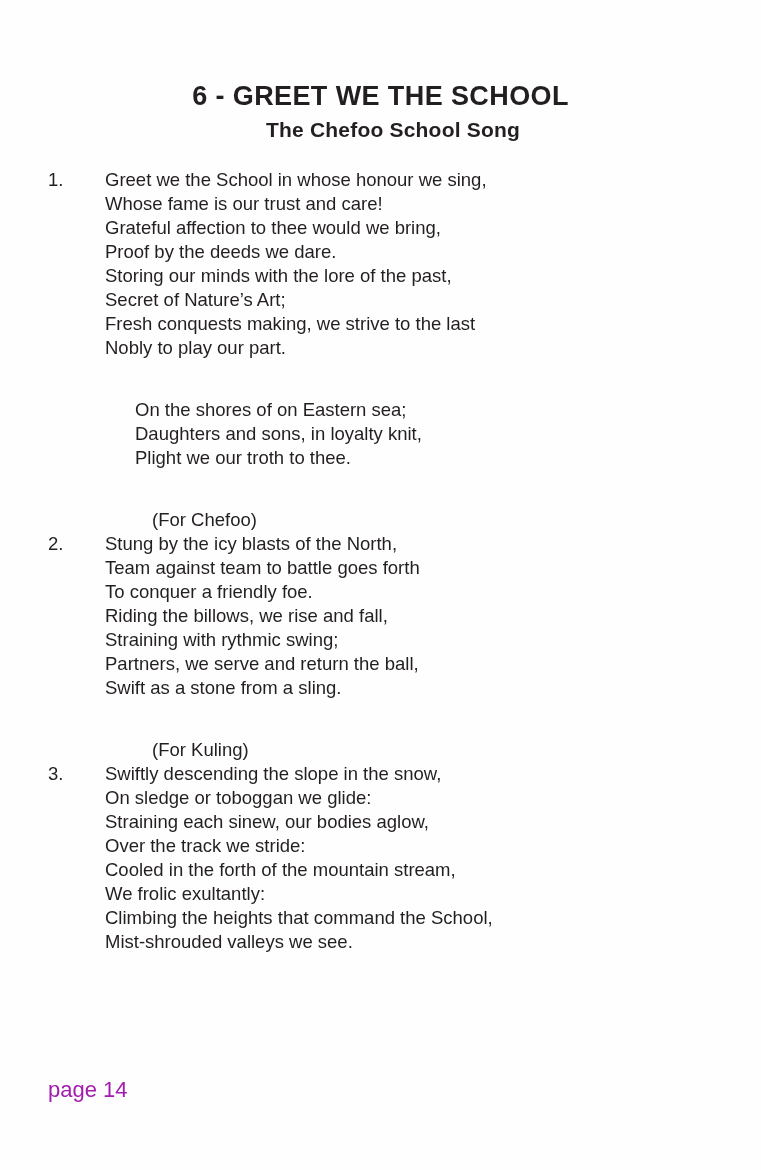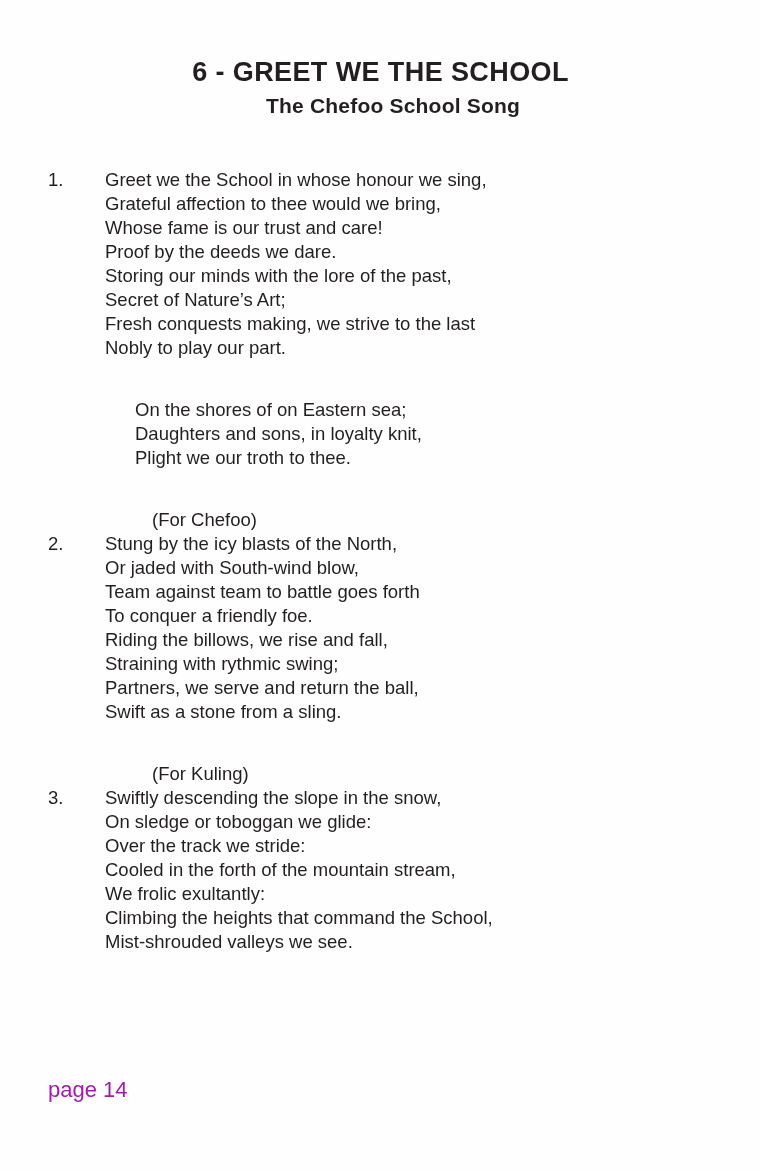--- a/index.html
+++ b/index.html
@@ -18,21 +18,21 @@
 
   .page {
     position: absolute;
     inset: 0;
     background: #fefefe;
   }
 
   
   .title-block {
     position: absolute;
-    top: 56px;
+    top: 80px;
     left: 0;
     width: 761px;
     text-align: center;
   }
   .song-title {
     font-size: 27px;
     font-weight: bold;
     letter-spacing: 0.4px;
     line-height: 32px;
     margin: 0;
@@ -120,25 +120,25 @@
   </div>
 
   <div class="lyrics">
       <div class="stanza">
         <div class="line-row">
           <span class="gutter">1.</span>
           <span class="line-text">Greet we the School in whose honour we sing,</span>
         </div>
         <div class="line-row">
           <span class="gutter"></span>
+          <span class="line-text">Whose fame is our trust and care!</span>
+        </div>
+        <div class="line-row">
+          <span class="gutter"></span>
           <span class="line-text">Grateful affection to thee would we bring,</span>
-        </div>
-        <div class="line-row">
-          <span class="gutter"></span>
-          <span class="line-text">Whose fame is our trust and care!</span>
         </div>
         <div class="line-row">
           <span class="gutter"></span>
           <span class="line-text">Proof by the deeds we dare.</span>
         </div>
         <div class="line-row">
           <span class="gutter"></span>
           <span class="line-text">Storing our minds with the lore of the past,</span>
         </div>
         <div class="line-row">
@@ -172,24 +172,20 @@
         <div class="line-row">
           <span class="gutter"></span>
           <span class="line-text note-line">(For Chefoo)</span>
         </div>
         <div class="line-row">
           <span class="gutter">2.</span>
           <span class="line-text">Stung by the icy blasts of the North,</span>
         </div>
         <div class="line-row">
           <span class="gutter"></span>
-          <span class="line-text">Or jaded with South-wind blow,</span>
-        </div>
-        <div class="line-row">
-          <span class="gutter"></span>
           <span class="line-text">Team against team to battle goes forth</span>
         </div>
         <div class="line-row">
           <span class="gutter"></span>
           <span class="line-text">To conquer a friendly foe.</span>
         </div>
         <div class="line-row">
           <span class="gutter"></span>
           <span class="line-text">Riding the billows, we rise and fall,</span>
         </div>
@@ -214,20 +210,24 @@
         <div class="line-row">
           <span class="gutter">3.</span>
           <span class="line-text">Swiftly descending the slope in the snow,</span>
         </div>
         <div class="line-row">
           <span class="gutter"></span>
           <span class="line-text">On sledge or toboggan we glide:</span>
         </div>
         <div class="line-row">
           <span class="gutter"></span>
+          <span class="line-text">Straining each sinew, our bodies aglow,</span>
+        </div>
+        <div class="line-row">
+          <span class="gutter"></span>
           <span class="line-text">Over the track we stride:</span>
         </div>
         <div class="line-row">
           <span class="gutter"></span>
           <span class="line-text">Cooled in the forth of the mountain stream,</span>
         </div>
         <div class="line-row">
           <span class="gutter"></span>
           <span class="line-text">We frolic exultantly:</span>
         </div>

